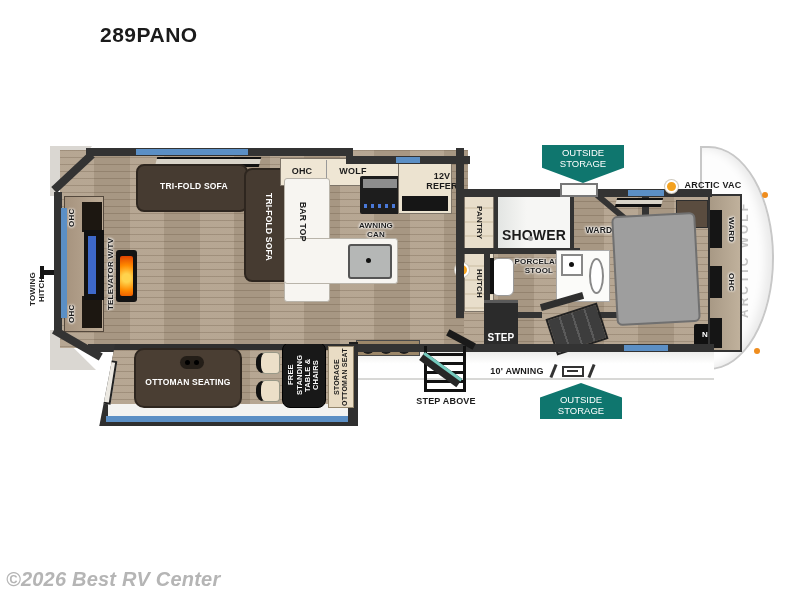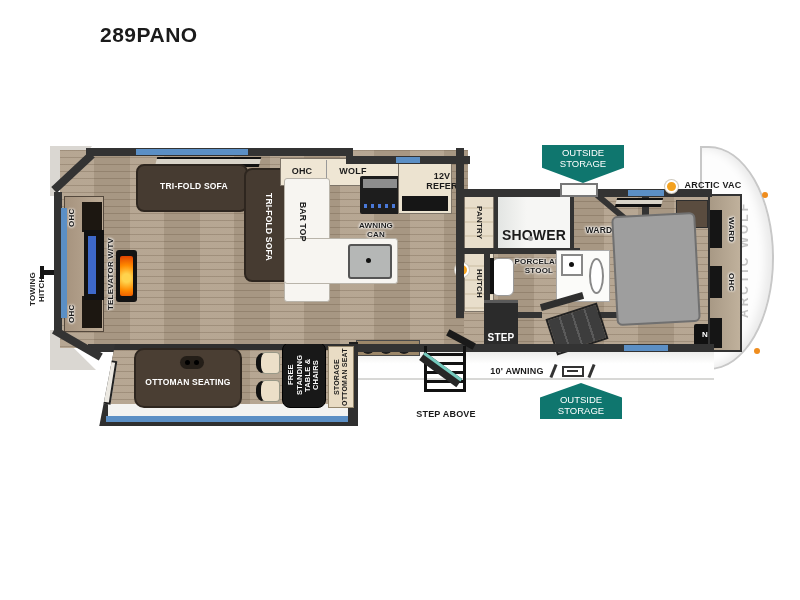--- a/index.html
+++ b/index.html
@@ -29,20 +29,21 @@
   .stool{position:absolute;width:12px;height:7px;border:2px solid #1d1d1d;border-top:none;
          border-radius:0 0 10px 10px;box-sizing:border-box;}
 </style>
 </head>
 <body>
 
 <div id="stage">
 
   <div class="lbl" style="left:92px;top:20px;width:160px;height:30px;font-size:21px;font-weight:600;justify-content:flex-start;letter-spacing:.5px;margin-left:8px;">289PANO</div>
 
+  <div class="lbl" style="left:6px;top:566px;width:240px;height:26px;font-size:20px;font-style:italic;color:#b5b5b5;justify-content:flex-start;">©2026 Best RV Center</div>
 
   <div class="abs" style="left:700px;top:146px;width:74px;height:224px;background:#fdfdfd;border:2px solid #c8c8c8;box-sizing:border-box;border-radius:0 88% 88% 0 / 0 50% 50% 0;box-shadow:inset -6px 0 10px rgba(0,0,0,.08);"></div>
   <div class="lbl vccw" style="left:736px;top:188px;width:18px;height:144px;font-size:12px;color:#c2c2c2;letter-spacing:3px;">ARCTIC WOLF</div>
   <div class="dot" style="left:762px;top:192px;width:6px;height:6px;background:#ef8d1e;"></div>
   <div class="dot" style="left:754px;top:348px;width:6px;height:6px;background:#ef8d1e;"></div>
 
   <div class="abs" style="left:50px;top:146px;width:42px;height:50px;background:#dad7d2;clip-path:polygon(0 0,100% 0,10% 100%,0 100%);"></div>
   <div class="abs" style="left:50px;top:330px;width:46px;height:40px;background:#dad7d2;clip-path:polygon(0 0,12% 0,100% 100%,0 100%);"></div>
 
   <div class="abs wood" style="left:60px;top:150px;width:408px;height:198px;"></div>
@@ -183,21 +184,21 @@
 
   <div class="abs" style="left:424px;top:346px;width:42px;height:46px;border-left:3px solid #111;border-right:3px solid #111;box-sizing:border-box;">
     <div class="abs" style="left:0;top:7px;width:100%;height:3px;background:#111;"></div>
     <div class="abs" style="left:0;top:16px;width:100%;height:3px;background:#111;"></div>
     <div class="abs" style="left:0;top:25px;width:100%;height:3px;background:#111;"></div>
     <div class="abs" style="left:0;top:34px;width:100%;height:3px;background:#111;"></div>
     <div class="abs" style="left:0;top:43px;width:100%;height:3px;background:#111;"></div>
     <div class="abs" style="left:-2px;top:6px;width:46px;height:10px;background:#262626;border-top:3px solid #74c9bd;box-sizing:border-box;transform:rotate(36deg);transform-origin:left top;"></div>
   </div>
   <div class="abs" style="left:446px;top:336px;width:30px;height:7px;background:#1a1a1a;transform:rotate(28deg);"></div>
-  <div class="lbl" style="left:408px;top:394px;width:76px;height:14px;font-size:9px;margin-top:13px;">STEP ABOVE</div>
+  <div class="lbl" style="left:408px;top:394px;width:76px;height:14px;font-size:9px;">STEP ABOVE</div>
 
   <div class="lbl" style="left:486px;top:364px;width:62px;height:14px;font-size:9px;">10' AWNING</div>
   <div class="abs" style="left:552px;top:364px;width:3px;height:14px;background:#333;transform:rotate(22deg);"></div>
   <div class="abs" style="left:562px;top:366px;width:22px;height:11px;border:2px solid #333;box-sizing:border-box;"></div>
   <div class="abs" style="left:567px;top:370px;width:11px;height:2px;background:#333;"></div>
   <div class="abs" style="left:590px;top:364px;width:3px;height:14px;background:#333;transform:rotate(22deg);"></div>
 
   <div class="badge" style="left:542px;top:145px;width:82px;height:38px;font-size:9.5px;clip-path:polygon(0 0,100% 0,100% 60%,50% 100%,0 60%);padding-bottom:10px;box-sizing:border-box;">OUTSIDE
 STORAGE</div>
   <div class="badge" style="left:540px;top:383px;width:82px;height:36px;font-size:9.5px;clip-path:polygon(50% 0,100% 40%,100% 100%,0 100%,0 40%);padding-top:9px;box-sizing:border-box;">OUTSIDE

